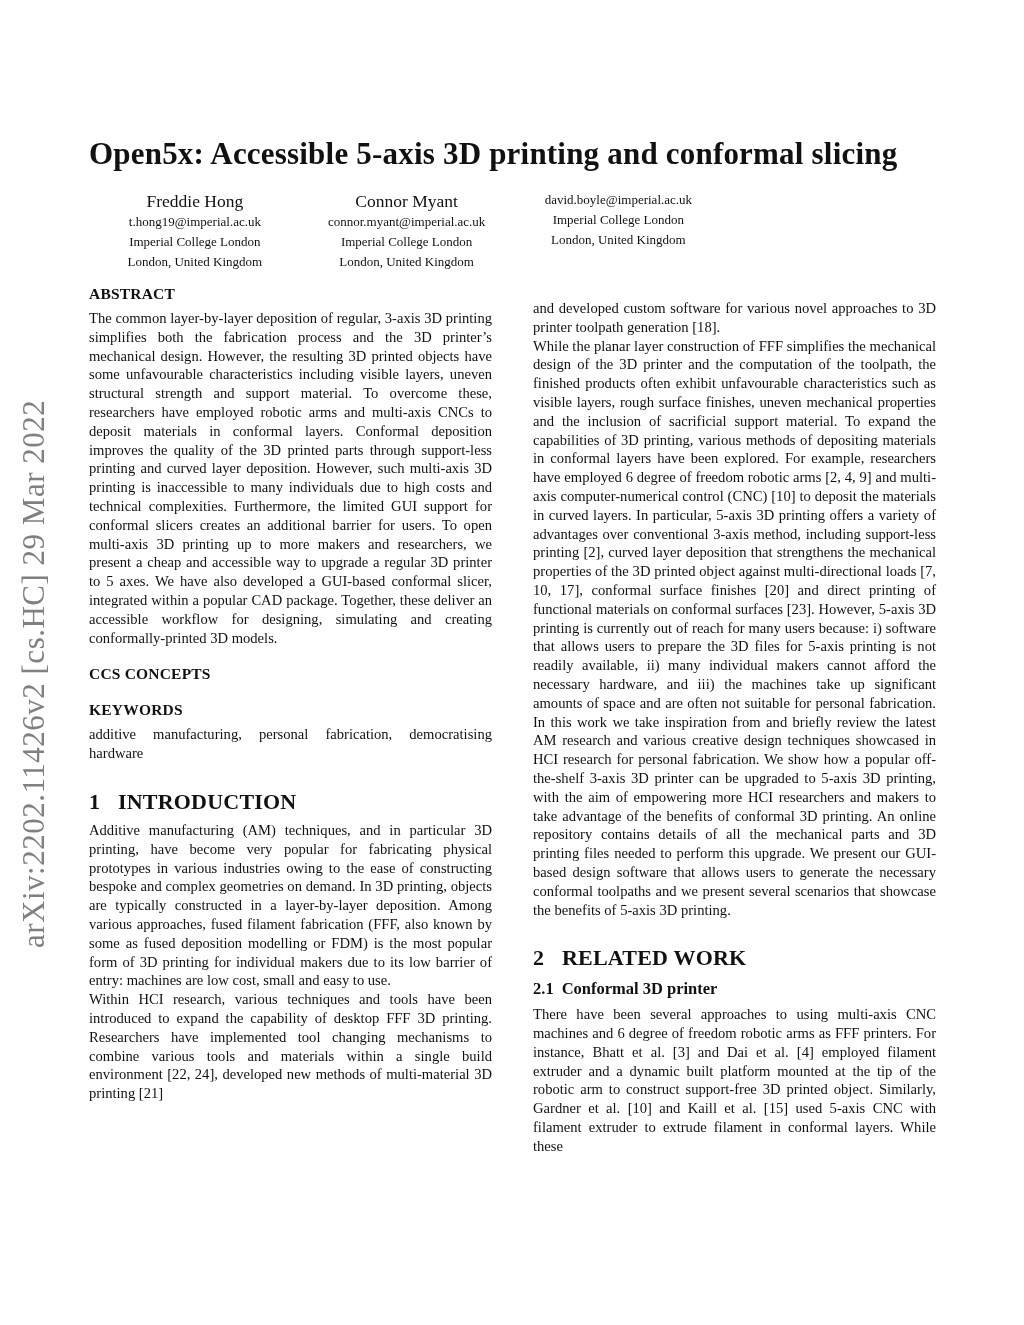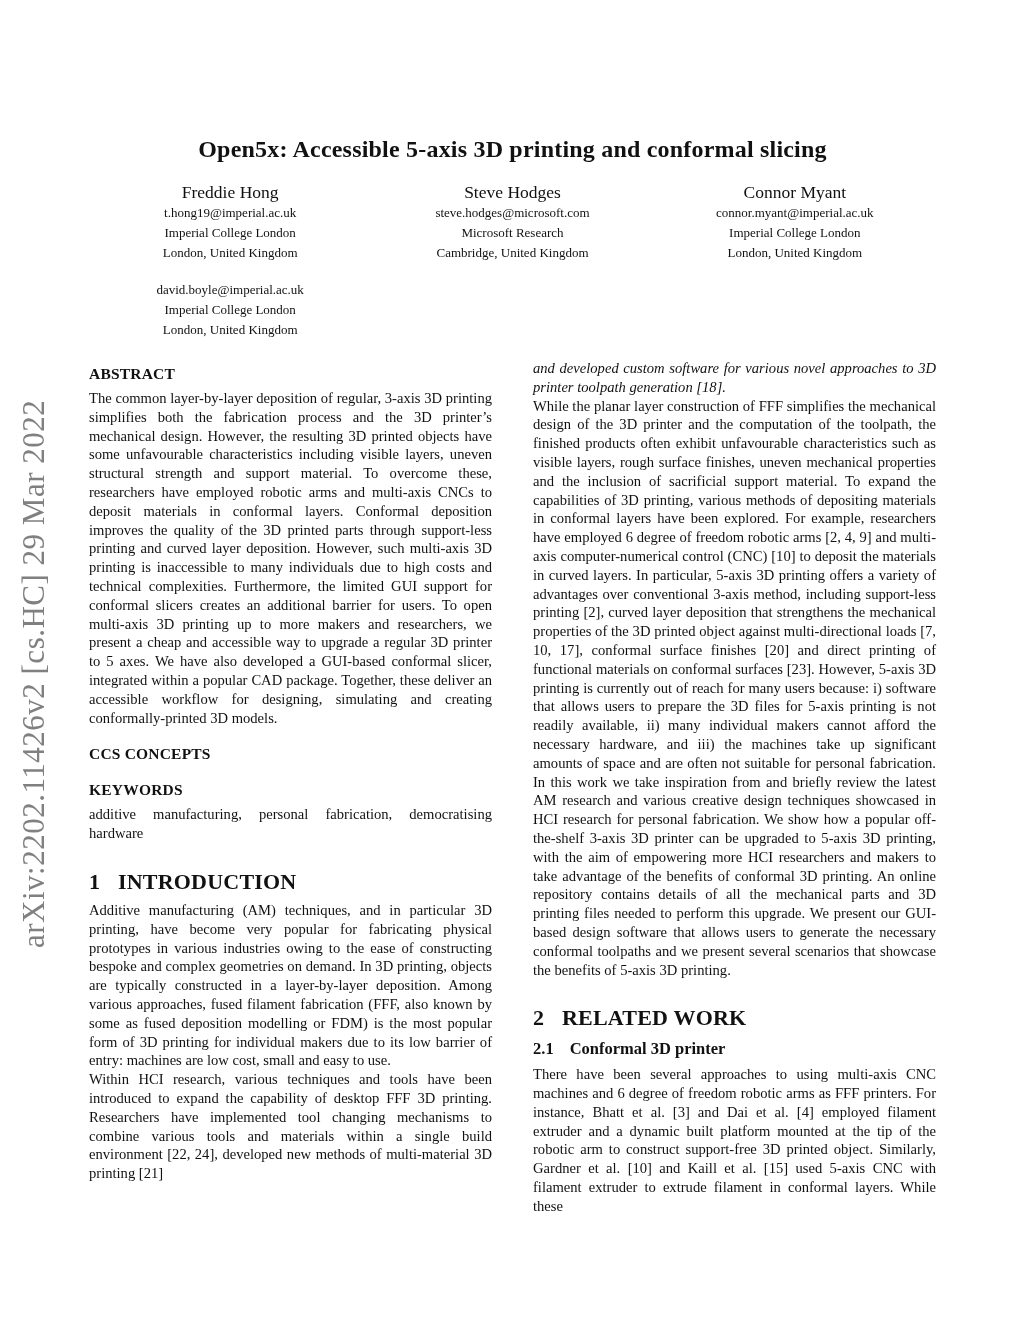--- a/index.html
+++ b/index.html
@@ -27,29 +27,28 @@
     color: #808080;
   }
   .content {
     position: absolute;
     left: 89px;
     top: 0;
     width: 847px;
   }
   .paper-title {
     margin: 136px 0 0 0;
-    text-align: center;
-    font-size: 24px;
+    font-size: 31px;
     font-weight: bold;
     letter-spacing: 0.2px;
   }
   .authors-grid {
     margin-top: 18px;
     display: grid;
-    grid-template-columns: 1fr 1fr 1fr;
+    grid-template-columns: 1fr 1fr 1fr 1fr;
     row-gap: 17px;
   }
   .author-block {
     text-align: center;
   }
   .author-name {
     font-size: 17.5px;
     line-height: 22px;
   }
   .author-line {
@@ -64,82 +63,75 @@
   .col {
     width: 403px;
   }
   .sec-heading {
     font-size: 15.5px;
     font-weight: bold;
     margin: 18px 0 6px 0;
     letter-spacing: 0.2px;
   }
   .sec-heading.first {
-    margin-top: 12px;
+    margin-top: 0;
   }
   .sec-heading.numbered {
     font-size: 22px;
     margin-top: 26px;
   }
   .sec-num {
     display: inline-block;
     min-width: 15px;
     margin-right: 14px;
   }
   .subsec-heading {
     font-size: 16.5px;
     font-weight: bold;
     margin: 8px 0 6px 0;
   }
   .subsec-num {
     display: inline-block;
-    margin-right: 16px;
+    margin-right: 8px;
   }
   .body-text {
     font-size: 14.6px;
     line-height: 18.8px;
     text-align: justify;
     margin: 0;
     hyphens: auto;
     -webkit-hyphens: auto;
   }
   .ccs-line {
     font-size: 14.6px;
     line-height: 18.8px;
     margin: 0;
   }
   .ccs-line b {
     font-weight: bold;
   }
   .right-col-top {
-    margin-top: 6px;
-    font-style: italic;
+    margin-top: 14px;
   }
 </style>
 </head>
 <body>
 
 <div class="arxiv-watermark">arXiv:2202.11426v2  [cs.HC]  29 Mar 2022</div>
 
 <div class="content">
 
   <h1 class="paper-title">Open5x: Accessible 5-axis 3D printing and conformal slicing</h1>
 
   <div class="authors-grid">
     <div class="author-block">
       <div class="author-name">Freddie Hong</div>
       <div class="author-line">t.hong19@imperial.ac.uk</div>
       <div class="author-line">Imperial College London</div>
       <div class="author-line">London, United Kingdom</div>
-    </div>
-    <div class="author-block">
-      <div class="author-name">Steve Hodges</div>
-      <div class="author-line">steve.hodges@microsoft.com</div>
-      <div class="author-line">Microsoft Research</div>
-      <div class="author-line">Cambridge, United Kingdom</div>
     </div>
     <div class="author-block">
       <div class="author-name">Connor Myant</div>
       <div class="author-line">connor.myant@imperial.ac.uk</div>
       <div class="author-line">Imperial College London</div>
       <div class="author-line">London, United Kingdom</div>
     </div>
     <div class="author-block">
       <div class="author-line">david.boyle@imperial.ac.uk</div>
       <div class="author-line">Imperial College London</div>

